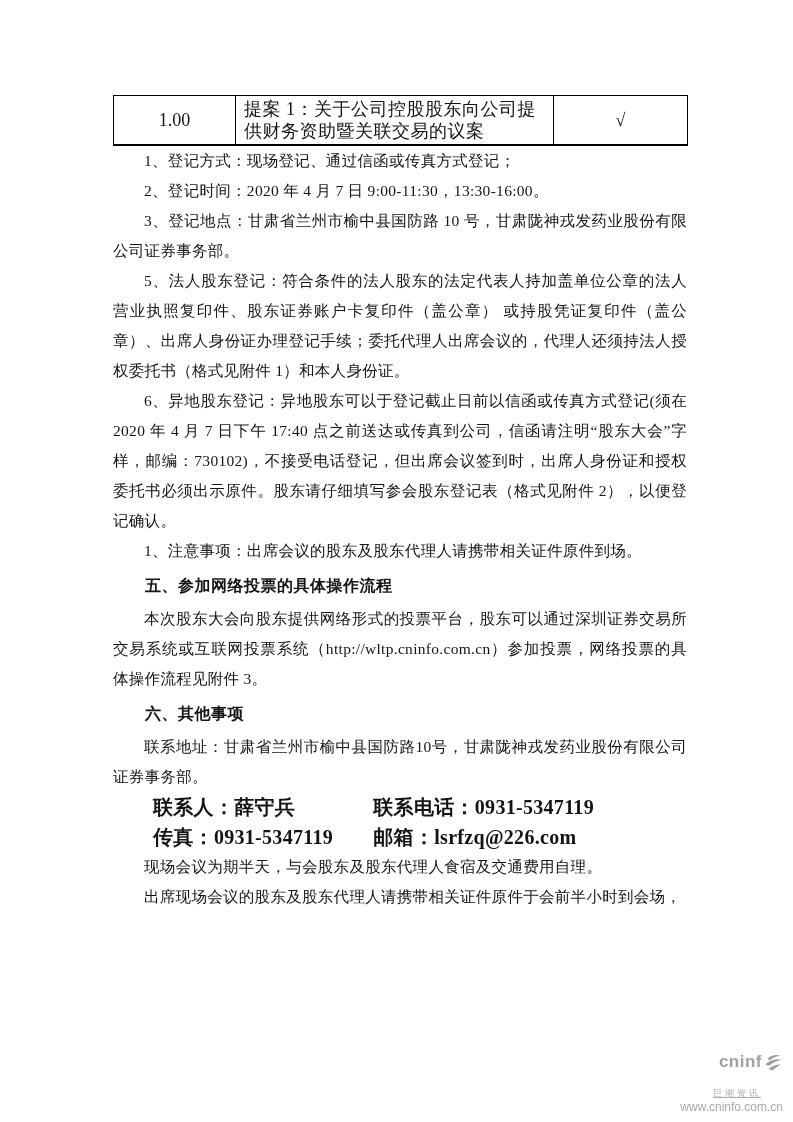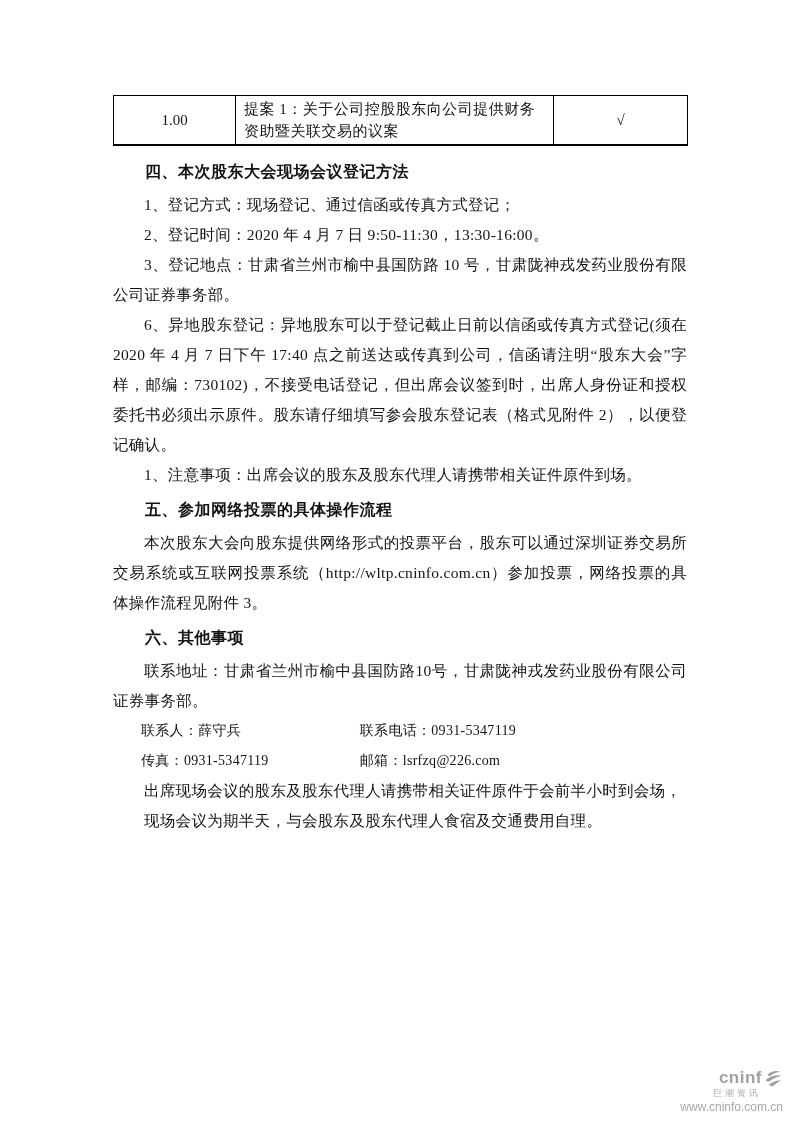--- a/index.html
+++ b/index.html
@@ -14,21 +14,21 @@
   .content{
     position:absolute;
     left:113px;top:95px;
     width:574px;
   }
   
   table.vote-table{
     border-collapse:collapse;
     table-layout:fixed;
     width:574px;
-    font-size:15px;
+    font-size:18px;
     border-radius:15px;
   }
   table.vote-table td{
     border:1px solid #000;
     padding:2px 8px;
     line-height:22px;
     vertical-align:middle;
   }
   table.vote-table tr{border-bottom:2px solid #000;}
   table.vote-table td.c1{text-align:center;}
@@ -48,24 +48,25 @@
   h3.first{margin-top:12px;}
   p.body-p{
     font-size:15.5px;
     line-height:30px;
     margin:0;
     text-indent:2em;
     text-align:justify;
     letter-spacing:0.3px;
   }
   .contact-row{
-    font-size:14px;
+    font-size:20px;
     line-height:30px;
     padding-left:2em;
     letter-spacing:0.3px;
+    font-weight:bold;
   }
   .contact-row .col-a{
     display:inline-block;
     width:215px;
   }
   
   .cninfo-logo{
     position:absolute;
     right:10px;
     bottom:8px;
@@ -84,23 +85,24 @@
   .logo-text{
     font-size:17px;
     font-weight:700;
     letter-spacing:0.5px;
     color:#a0a0a0;
   }
   .logo-swirl{display:block;}
   .logo-cn{
     font-size:9px;
     letter-spacing:3px;
-    margin-top:1px;
+    margin-top:17px;
     margin-right:22px;
     color:#ababab;
+    text-decoration:underline;
   }
   .logo-url{
     font-size:12px;
     margin-top:2px;
     color:#a8a8a8;
   }
 </style>
 </head>
 <body>
 
@@ -115,44 +117,44 @@
       </colgroup>
       <tbody>
         <tr>
           <td class="c1">1.00</td>
           <td class="c2">提案 1：关于公司控股股东向公司提供财务资助暨关联交易的议案</td>
           <td class="c3">√</td>
         </tr>
       </tbody>
     </table>
 
-    <h3 class="sec-heading first">四、本次股东大会现场会议登记方法</h3>
     <p class="body-p">1、登记方式：现场登记、通过信函或传真方式登记；</p>
-    <p class="body-p">2、登记时间：2020 年 4 月 7 日 9:50-11:30，13:30-16:00。</p>
+    <p class="body-p">2、登记时间：2020 年 4 月 7 日 9:00-11:30，13:30-16:00。</p>
     <p class="body-p">3、登记地点：甘肃省兰州市榆中县国防路 10 号，甘肃陇神戎发药业股份有限公司证券事务部。</p>
+    <p class="body-p">5、法人股东登记：符合条件的法人股东的法定代表人持加盖单位公章的法人营业执照复印件、股东证券账户卡复印件（盖公章） 或持股凭证复印件（盖公章）、出席人身份证办理登记手续；委托代理人出席会议的，代理人还须持法人授权委托书（格式见附件 1）和本人身份证。</p>
     <p class="body-p">6、异地股东登记：异地股东可以于登记截止日前以信函或传真方式登记(须在 2020 年 4 月 7 日下午 17:40 点之前送达或传真到公司，信函请注明“股东大会”字样，邮编：730102)，不接受电话登记，但出席会议签到时，出席人身份证和授权委托书必须出示原件。股东请仔细填写参会股东登记表（格式见附件 2），以便登记确认。</p>
     <p class="body-p">1、注意事项：出席会议的股东及股东代理人请携带相关证件原件到场。</p>
 
     <h3 class="sec-heading">五、参加网络投票的具体操作流程</h3>
     <p class="body-p">本次股东大会向股东提供网络形式的投票平台，股东可以通过深圳证券交易所交易系统或互联网投票系统（http://wltp.cninfo.com.cn）参加投票，网络投票的具体操作流程见附件 3。</p>
 
     <h3 class="sec-heading">六、其他事项</h3>
     <p class="body-p">联系地址：甘肃省兰州市榆中县国防路10号，甘肃陇神戎发药业股份有限公司证券事务部。</p>
 
     <div class="contact-row">
       <span class="col-a">联系人：薛守兵</span>
       <span class="col-b">联系电话：0931-5347119</span>
     </div>
     <div class="contact-row">
       <span class="col-a">传真：0931-5347119</span>
       <span class="col-b">邮箱：lsrfzq@226.com</span>
     </div>
 
+    <p class="body-p">现场会议为期半天，与会股东及股东代理人食宿及交通费用自理。</p>
     <p class="body-p">出席现场会议的股东及股东代理人请携带相关证件原件于会前半小时到会场，</p>
-    <p class="body-p">现场会议为期半天，与会股东及股东代理人食宿及交通费用自理。</p>
 
   </div>
 
   <div class="cninfo-logo">
     <div class="logo-line1">
       <span class="logo-text">cninf</span>
       <svg class="logo-swirl" width="20" height="20" viewBox="0 0 20 20" aria-hidden="true">
         <g fill="#a0a0a0">
           <path d="M4.5 6.5 Q10 1.5 17.5 3.5 Q11 4.5 6.5 8.5 Z"></path>
           <path d="M2.5 12 Q9.5 6 18.5 7.5 Q11.5 9.5 5 14 Z"></path>

